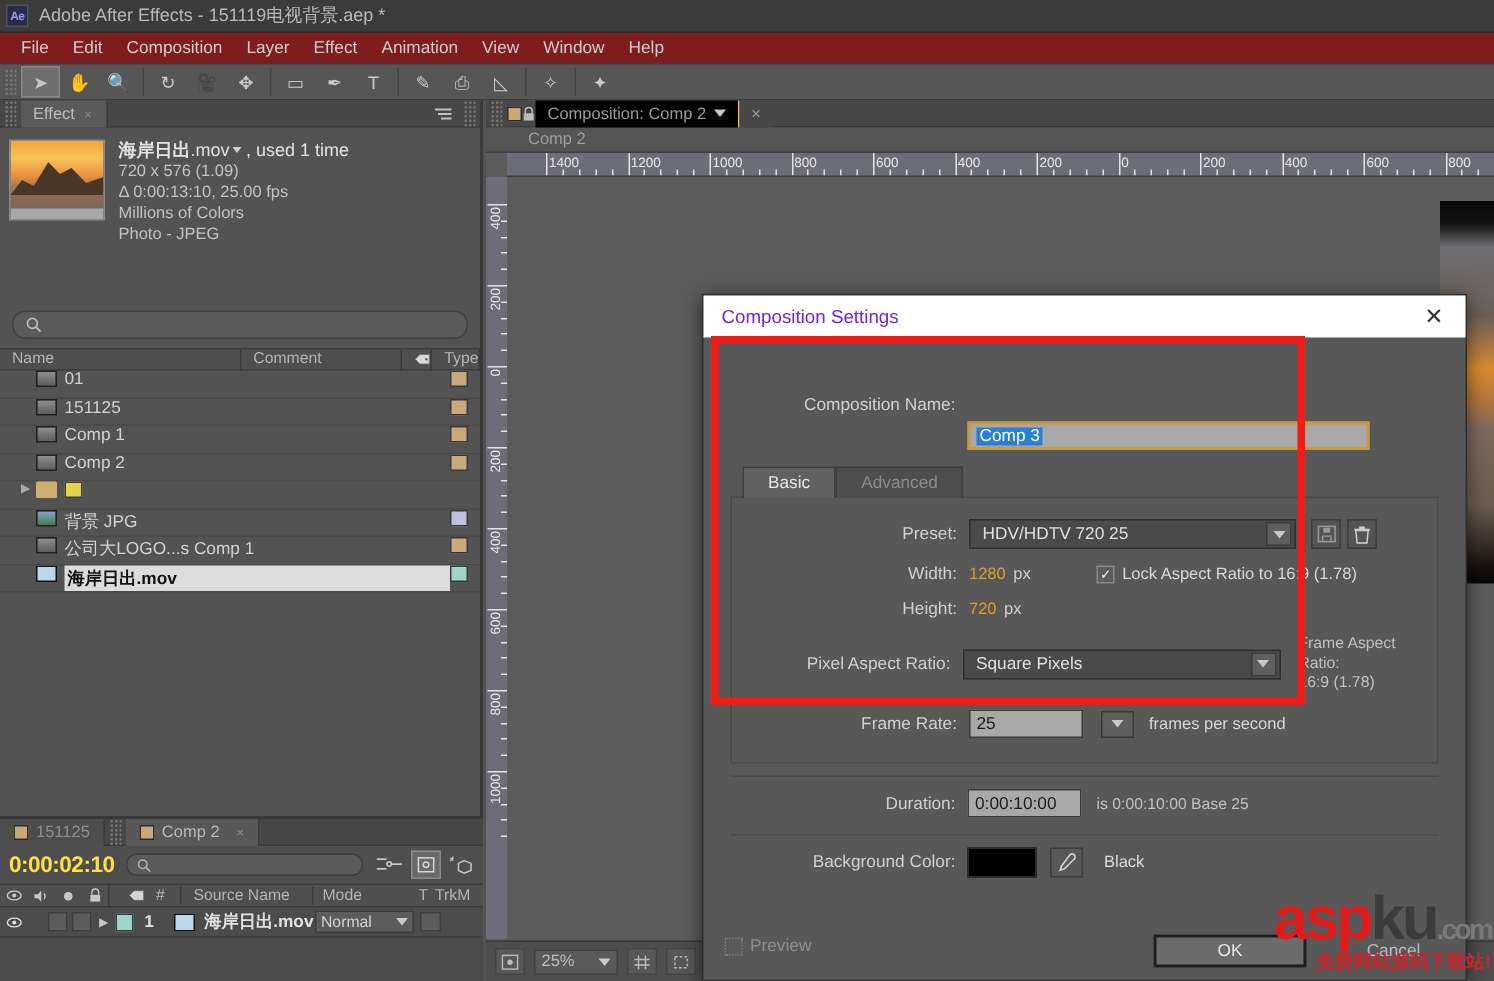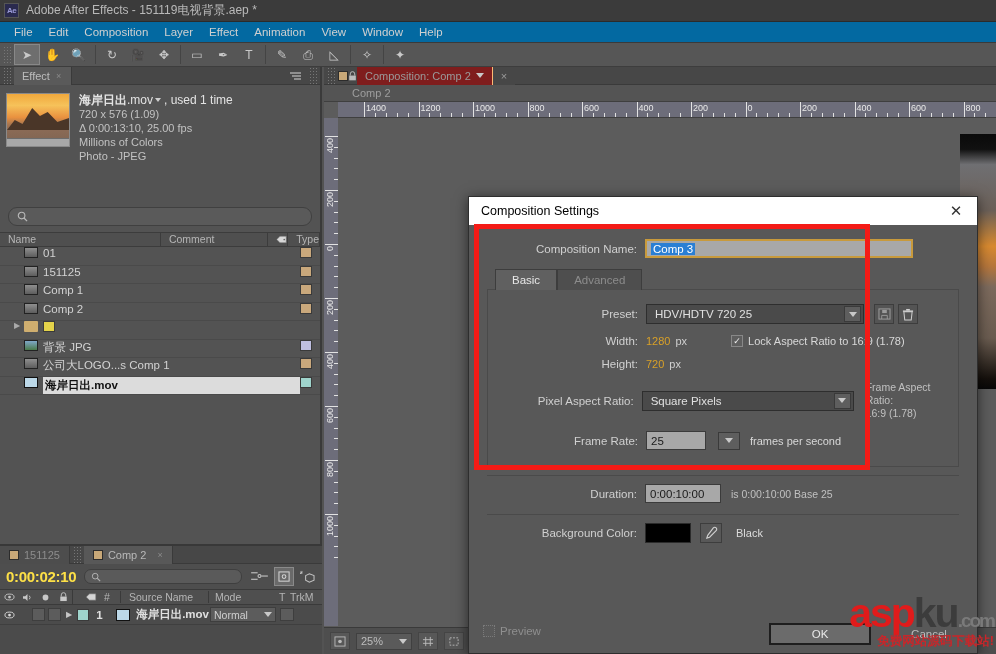--- a/index.html
+++ b/index.html
@@ -21,21 +21,21 @@
     padding-left:4px; border-bottom:1px solid #2b2b2b;
   }
   .ae-logo {
     width:15px;height:15px;background:#2a2a4e;color:#9a9ad8;
     font-size:8px;font-weight:bold;display:flex;align-items:center;justify-content:center;
     border:1px solid #555; margin-right:7px; letter-spacing:-0.5px;
   }
   .title-text { color:#b9b9b9; font-size:12px; }
 
   
-  .menubar { height:21px; background:#0369a1; display:flex; align-items:center; padding-left:6px; border-bottom:1px solid #3a3a3a;}
+  .menubar { height:21px; background:#7f1d1d; display:flex; align-items:center; padding-left:6px; border-bottom:1px solid #3a3a3a;}
   .menu-item { padding:2px 8px; color:#d0d0d0; font-size:11.5px; cursor:default;}
 
   
   .toolbar { height:24px; background:#565656; display:flex; align-items:center; border-bottom:1px solid #3d3d3d; position:relative;}
   .grip { width:8px;height:18px;margin:0 3px;
     background-image: radial-gradient(#777 0.8px, transparent 0.9px);
     background-size:3px 3px; }
   .tool {
     width:26px;height:21px;display:flex;align-items:center;justify-content:center;
     color:#c9c9c9;
@@ -113,21 +113,21 @@
   }
   .bpc { color:#cfcfcf; font-size:11.5px; }
   .hscroll { flex:1; height:13px; background:#434343; margin:0 4px; display:flex;align-items:center; position:relative;}
   .hscroll .thumbbar { position:absolute; left:18px; width:95px; height:11px; background:#6b6b6b; border:1px solid #888;}
   .arrowbtn { width:14px;height:13px;display:flex;align-items:center;justify-content:center;color:#bbb;font-size:8px;}
 
   
   .comp-panel { position:absolute; left:324px; top:0; right:0; bottom:0; background:#5c5c5c; }
   .comp-tabbar { height:18px; background:#474747; display:flex; align-items:center; border-bottom:1px solid #3a3a3a;}
   .comp-tab {
-    display:flex;align-items:center;gap:5px;padding:0 8px;height:18px;background:#7f1d1d;
+    display:flex;align-items:center;gap:5px;padding:0 8px;height:18px;background:#000000;
     color:#9a9a9a;font-size:11px;border-right:1px solid #fdba74;
   }
   .csq { width:10px;height:10px;background:#c8a878;border:1px solid #2c2c2c;}
   .lock-ic { width:9px;height:10px;}
   .breadcrumb { height:17px; background:#545454; display:flex;align-items:center;padding-left:28px;color:#9e9e9e;font-size:11px; border-bottom:1px solid #3f3f3f;}
 
   .ruler-h { height:16px; background:#6d6d7a; position:relative; overflow:hidden; border-bottom:1px solid #3f3f3f; margin-left:14px;}
   .rt { position:absolute; top:1px; color:#e8e8e8; font-size:9px; }
   .rtick { position:absolute; bottom:0; width:1px; background:#e2e2e2;}
   .ruler-v { position:absolute; left:0; top:51px; bottom:28px; width:14px; background:#6d6d7a; overflow:hidden;}
@@ -158,31 +158,31 @@
   .layer-row { height:20px;display:flex;align-items:center;background:#4b4b4b;border-bottom:1px solid #3f3f3f;font-size:11.5px;color:#e0e0e0;}
   .eye { width:18px;display:flex;align-items:center;justify-content:center;}
   .modebox { background:#5c5c5c;border:1px solid #3e3e3e;height:15px;display:flex;align-items:center;padding:0 3px;gap:4px;font-size:10.5px;color:#d0d0d0;}
 
   
   .dialog {
     position:absolute; left:468px; top:196px; width:510px; height:458px;
     background:#585858; border:1px solid #2e2e2e; box-shadow:0 2px 12px rgba(0,0,0,.55);
   }
   .dlg-title { height:28px; background:#ffffff; display:flex;align-items:center;justify-content:space-between; padding:0 10px 0 12px;}
-  .dlg-title span { color:#000000; font-size:12.5px; }
+  .dlg-title span { color:#6d28d9; font-size:12.5px; }
   .dlg-close { width:22px;height:22px;display:flex;align-items:center;justify-content:center;color:#333;font-size:15px;}
   .dlg-body { padding:14px 18px 0 18px; position:relative; }
 
   .row { display:flex; align-items:center; margin-bottom:11px; }
   .lbl { text-align:right; color:#d0d0d0; font-size:11.5px; padding-right:8px; }
   .txtfield {
     background:#a8a8a8; border:1px solid #3b3b3b; height:19px; color:#1a1a1a;
     font-size:11.5px; display:flex;align-items:center;padding:0 4px;
   }
-  .txtfield.focused { border:2px solid #c89a3c; background:#a8a8a8; }
+  .txtfield.focused { border:2px solid #c89a3c; background:#a8a8a8;margin-top:42px; }
   .sel-text { background:#2a7fd4; color:#fff; padding:0 2px; }
   .dropdown {
     background:#4a4a4a; border:1px solid #2e2e2e; height:20px; display:flex; align-items:center;
     justify-content:space-between; padding:0 2px 0 8px; color:#e0e0e0; font-size:11.5px;
   }
   .dd-arrow { width:17px;height:16px;background:#5e5e5e;border:1px solid #3a3a3a;display:flex;align-items:center;justify-content:center;}
   .tri { width:0;height:0;border-left:4px solid transparent;border-right:4px solid transparent;border-top:5px solid #c9c9c9;}
 
   .tabs-row { display:flex; margin:2px 0 0 8px; }
   .dlg-tab { height:21px;padding:0 16px;display:flex;align-items:center;font-size:11.5px;
@@ -748,21 +748,21 @@
               </span>
           </div>
           <div style="margin-left:12px;line-height:13px;">
             <div class="hint">Frame Aspect Ratio:</div>
             <div class="hint">16:9 (1.78)</div>
           </div>
         </div>
 
         <div class="row" style="margin-bottom:6px;">
           <div class="lbl" style="width:158px;">Frame Rate:</div>
-          <div class="txtfield" style="width:60px;">
+          <div class="txtfield" style="width:76px;">
             <span>25</span>
           </div>
           <span class="dd-arrow" style="margin-left:12px;width:22px;height:18px;">
               <span class="tri"></span>
             </span>
           <span style="color:#d8d8d8;margin-left:10px;">frames per second</span>
         </div>
       </div>
 
       <div class="divider" style="margin-left:0;margin-right:0;"></div>

